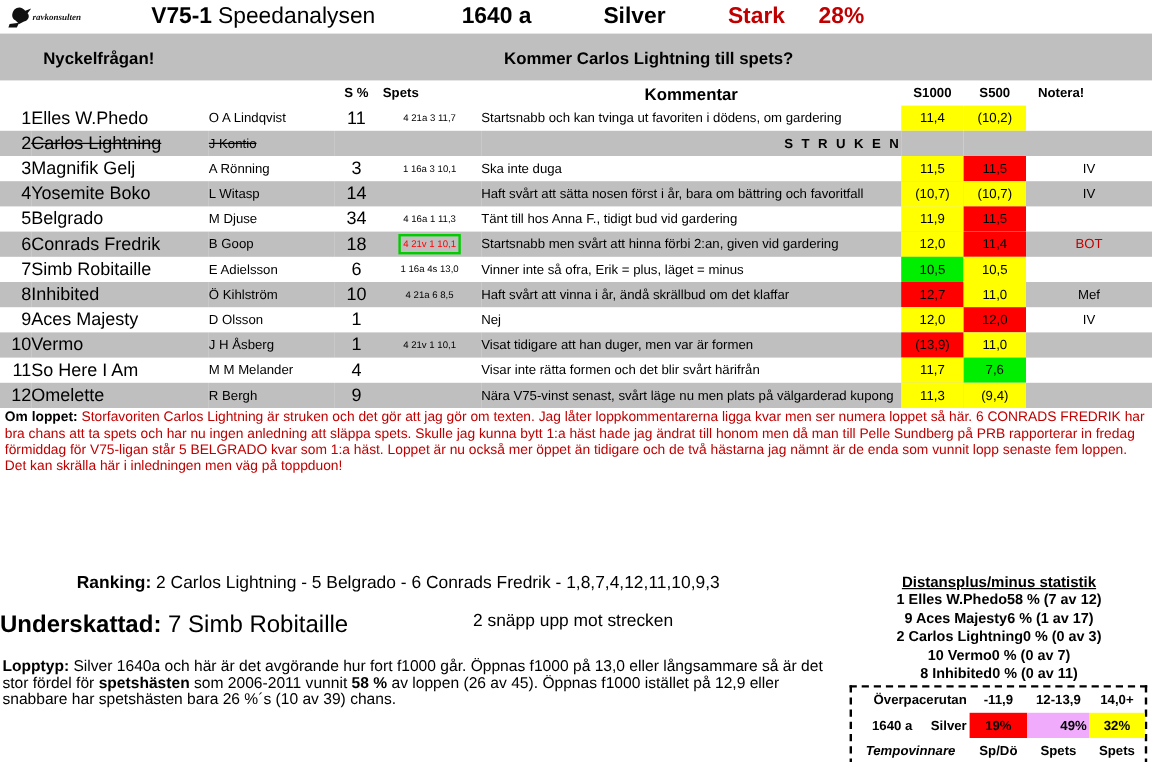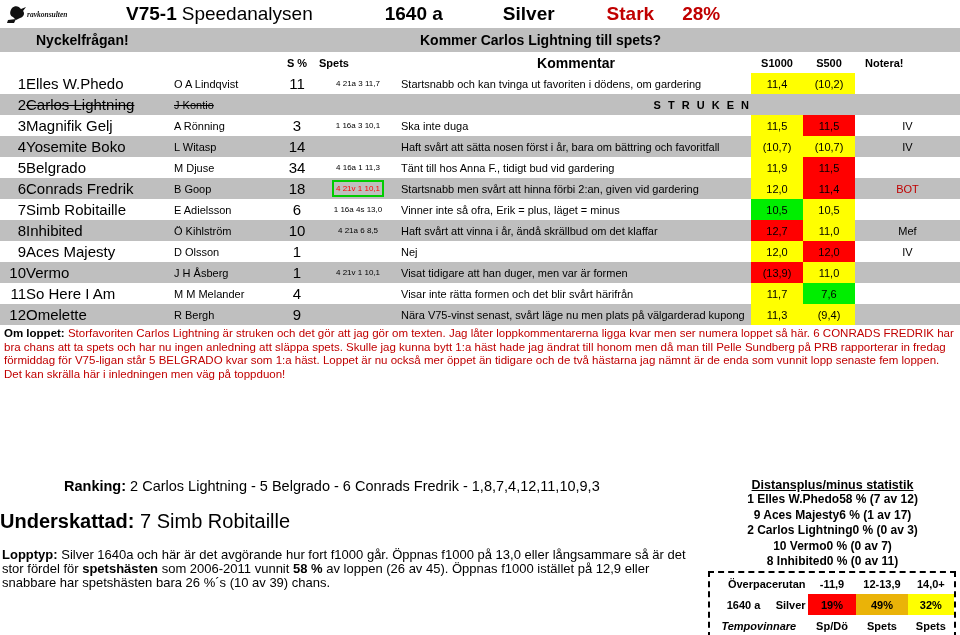--- a/index.html
+++ b/index.html
@@ -15,21 +15,21 @@
   .logo{width:78px;height:20px;position:relative;flex:0 0 78px;margin-right:6px;}
   .logo svg{display:block;}
   .t-race{font-size:19px;font-weight:bold;margin-left:36px;}
   .t-name{font-size:19px;margin-left:5px;}
   .t-dist{font-size:19px;font-weight:bold;margin-left:72px;}
   .t-grade{font-size:19px;font-weight:bold;margin-left:60px;}
   .t-strength{font-size:19px;font-weight:bold;color:#c00000;margin-left:52px;}
   .t-pct{font-size:19px;font-weight:bold;color:#c00000;margin-left:28px;}
 
   
-  .keybar{height:24px;background:#bfbfbf;display:flex;align-items:center;}
+  .keybar{height:39px;background:#bfbfbf;display:flex;align-items:center;}
   .keybar .kq{font-size:14px;font-weight:bold;margin-left:36px;}
   .keybar .kmain{font-size:14px;font-weight:bold;position:absolute;left:420px;}
   .keybar-wrap{position:relative;}
 
   
   table.main{border-collapse:collapse;width:960px;table-layout:fixed;}
   table.main td,table.main th{padding:0;vertical-align:middle;}
   .col-no{width:26px;}
   .col-horse{width:148px;}
   .col-driver{width:105px;}
@@ -85,21 +85,21 @@
   .statrow{display:flex;justify-content:center;font-weight:bold;line-height:15.5px;}
   .statrow .nm{}
   .statrow .vl{}
 
   .tempobox{position:absolute;left:708px;top:571px;width:248px;border:2px dashed #000;box-sizing:border-box;}
   .tempobox table{border-collapse:collapse;width:100%;table-layout:fixed;}
   .tempobox td{font-size:11px;font-weight:bold;padding:0 2px;height:17px;}
   .tb-lab{text-align:right;}
   .tb-c{text-align:center;}
   .tb-red{background:#ff0000;color:#000;}
-  .tb-green{background:#eab308;}
+  .tb-green{background:#f0abfc;text-align:right;}
   .tb-yellow{background:#ffff00;}
   .tb-small{font-size:10px;font-weight:bold;}
   .tb-ital{font-style:italic;text-align:center;font-size:11px;}
 
   
   .lopptyp{position:absolute;left:2px;top:548px;width:690px;font-size:13px;line-height:14px;}
   .lopptyp b{font-weight:bold;}
 </style>
 </head>
 <body>
@@ -294,20 +294,21 @@
 <div class="rankwrap">
   <div class="rankline">
     <b><span>Ranking</span>:</b>
     <span>2 Carlos Lightning - 5 Belgrado - 6 Conrads Fredrik - 1,8,7,4,12,11,10,9,3</span>
   </div>
   <div class="underline-row">
     <span class="lbl">
       <b>Underskattad:</b>
       <span>7 Simb Robitaille</span>
     </span>
+    <span class="snapp">2 snäpp upp mot strecken</span>
   </div>
 </div>
 
 <div class="statsbox">
   <div class="statstitle">Distansplus/minus statistik</div>
   <div id="statlist">
       <div class="statrow">
         <span class="nm">1 Elles W.Phedo</span>
         <span class="vl">58 % (7 av 12)</span>
       </div>

